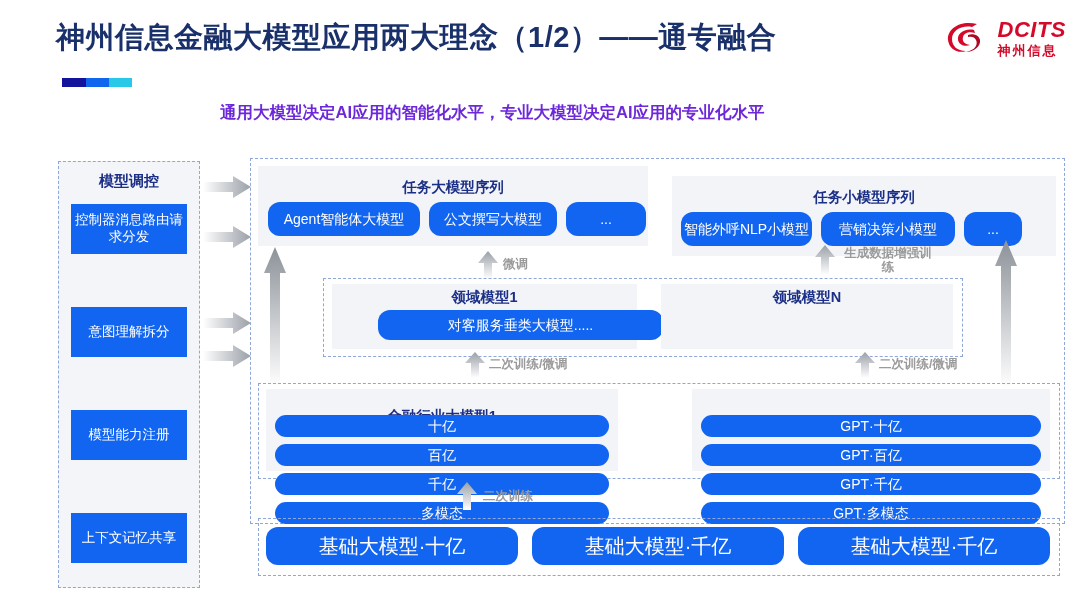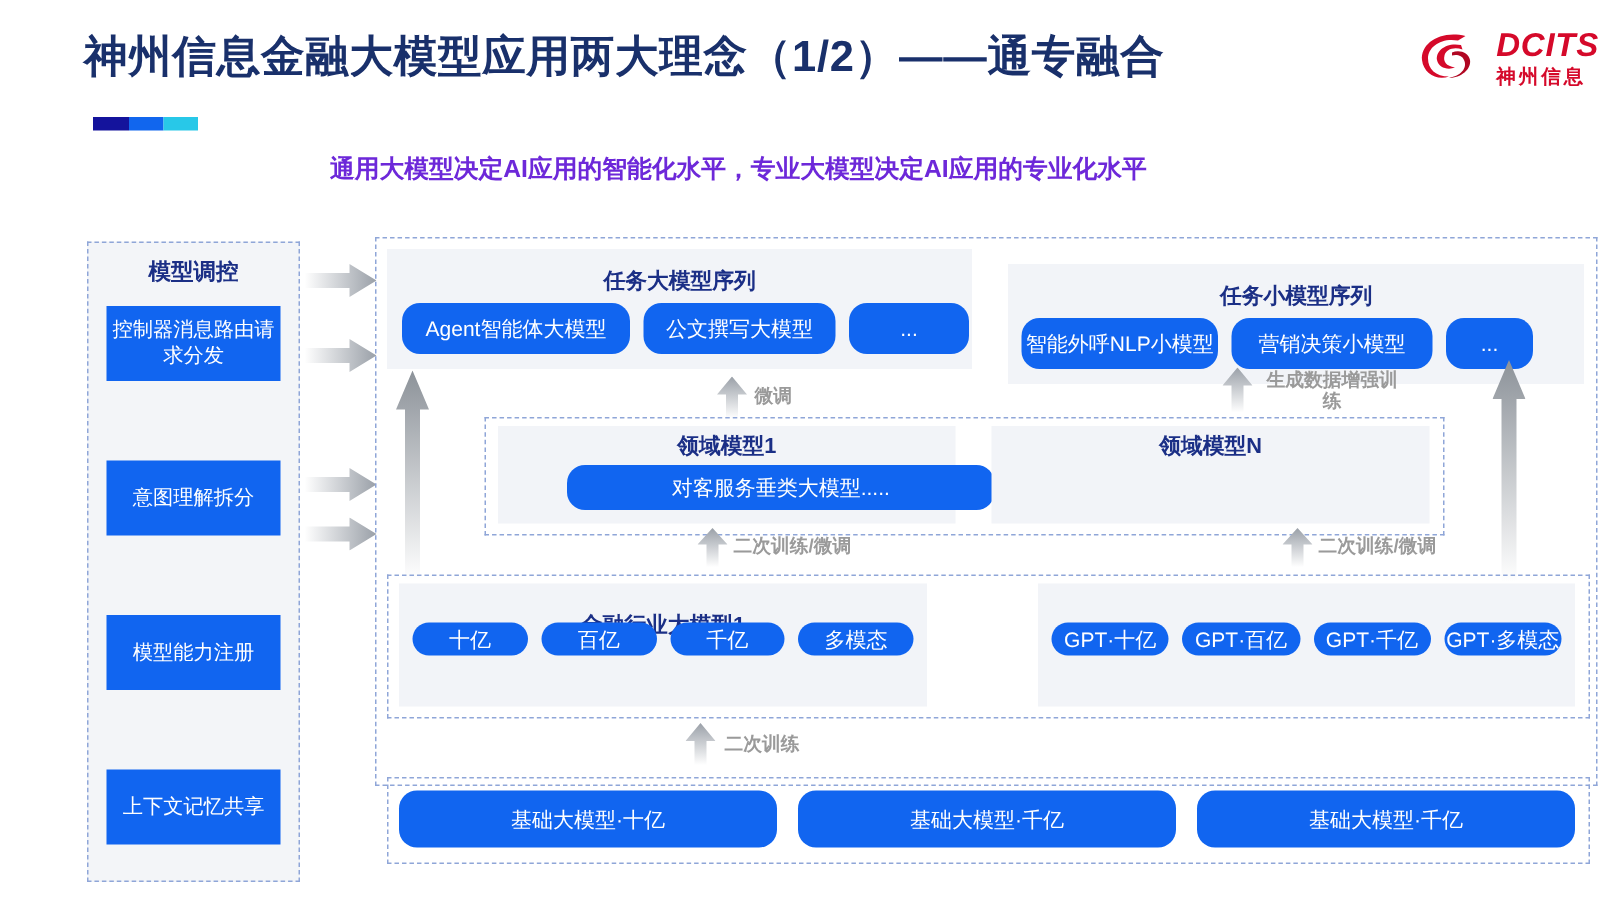--- a/index.html
+++ b/index.html
@@ -79,28 +79,28 @@
   .dom-left .dom-box{left:10px;width:285px;margin-left:36px;}
   .dom-right .dom-box{left:10px;width:272px;}
 
   
   .ind-dash{position:absolute;left:258px;top:383px;width:800px;height:94px;}
   .ind-panel{position:absolute;top:389px;height:82px;background:#f2f4f8;}
   .ind-left{left:266px;width:352px;}
   .ind-right{left:692px;width:358px;}
   .ind-title{position:absolute;top:18px;width:100%;}
   .ind-grid{position:absolute;top:26px;left:9px;right:9px;
-    display:grid;grid-template-columns:1fr 1fr 1fr 1fr;gap:7px 9px;}
+    display:grid;grid-template-columns:1fr;gap:7px 9px;}
   .ind-grid .bluebox{height:22px;font-size:14px;}
 
   
   .found-dash{position:absolute;left:258px;top:518px;width:800px;height:56px;}
   .found-row{position:absolute;left:266px;top:527px;width:784px;
     display:flex;gap:14px;}
-  .found-row .bluebox{flex:1;height:38px;font-size:14px;}
+  .found-row .bluebox{flex:1;height:38px;font-size:20px;}
 
   
   .arr{position:absolute;}
   .arr svg{display:block;}
   .arrlabel{position:absolute;color:#9a9a9a;font-size:12.5px;font-weight:bold;
     line-height:1.15;text-align:center;}
 
   .hv-arrow-1{left:203px;top:176px;}
   .hv-arrow-2{left:203px;top:226px;}
   .hv-arrow-3{left:203px;top:312px;}

